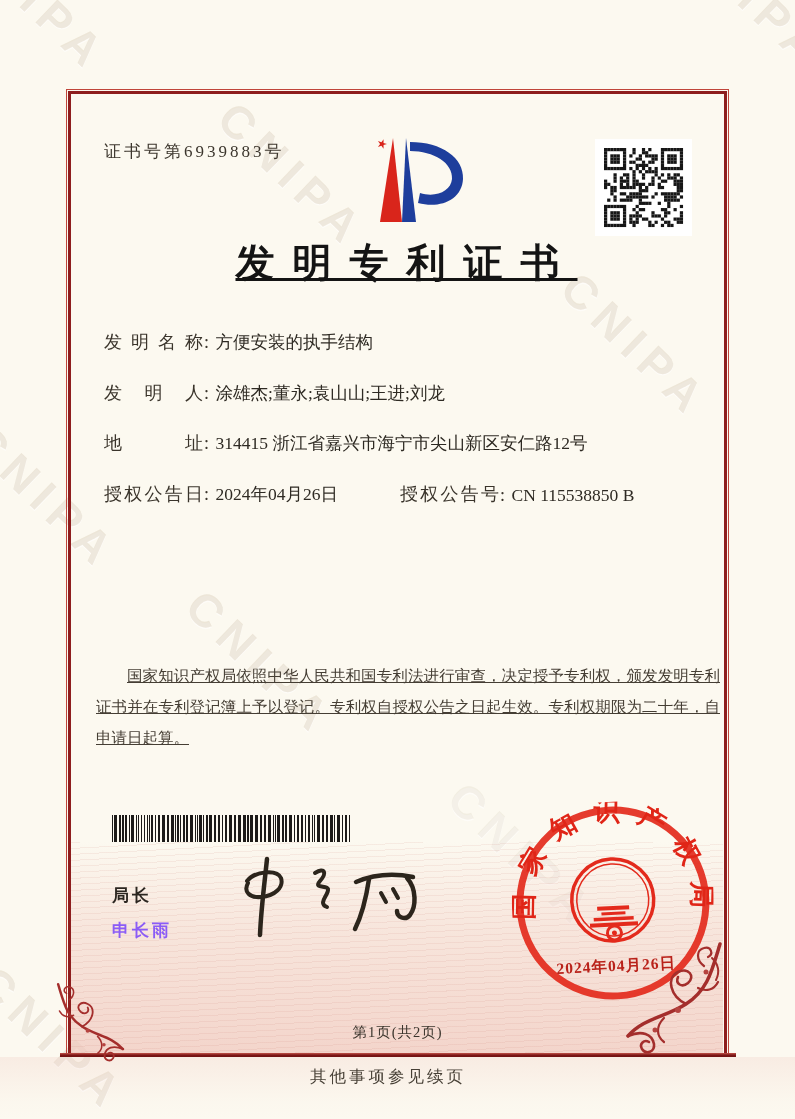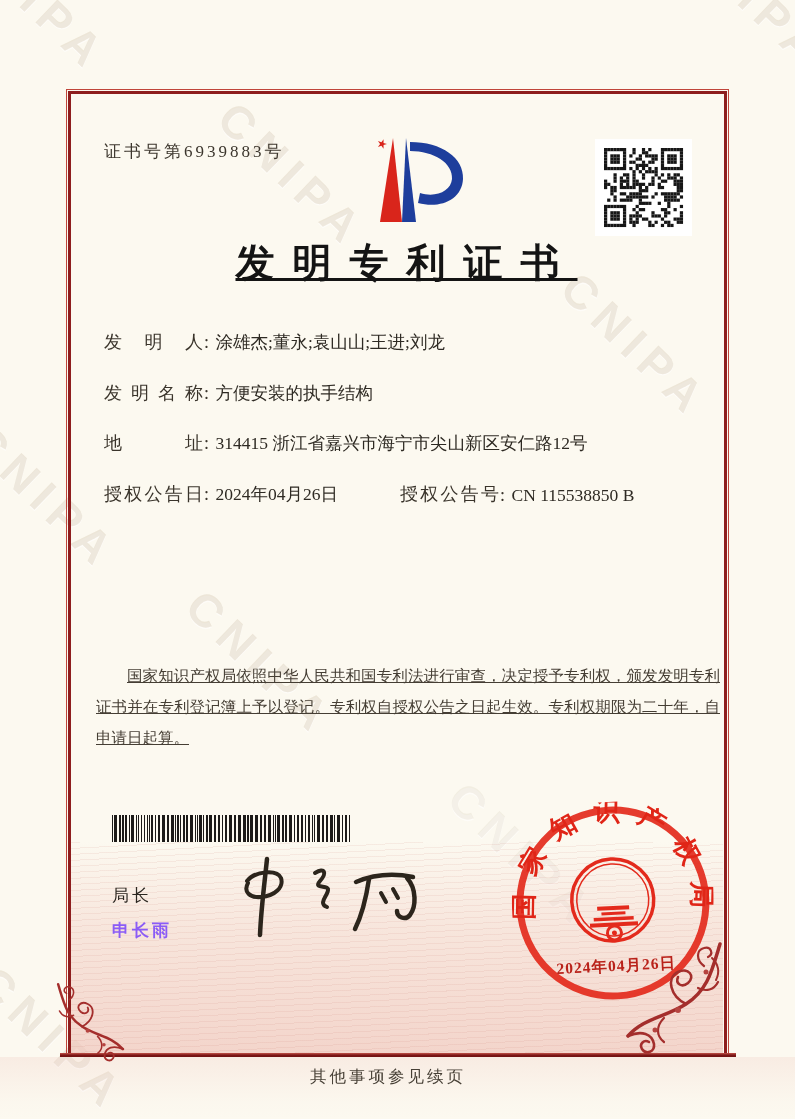--- a/index.html
+++ b/index.html
@@ -64,21 +64,21 @@
   .fvalue{font-size:17.5px;color:#2e2a23;}
   .second-pair{position:absolute;left:296px;top:0;}
   
   .body-text{
     position:absolute;left:96px;top:660px;width:624px;
     font-size:15.5px;line-height:31px;color:#453e34;text-align:justify;text-decoration:underline;
   }
   .body-text p{margin:0;text-indent:2em;}
   
   .barcode{position:absolute;left:111px;top:814px;}
-  .sig-role{position:absolute;left:112px;top:884px;font-family:"Liberation Sans","DejaVu Sans",sans-serif;font-size:17px;font-weight:400;color:#2b2620;letter-spacing:3px;}
+  .sig-role{position:absolute;left:112px;top:884px;font-family:"Liberation Sans","DejaVu Sans",sans-serif;font-size:17px;font-weight:700;color:#2b2620;letter-spacing:3px;}
   .sig-name{position:absolute;left:112px;top:919px;font-family:"Liberation Sans","DejaVu Sans",sans-serif;font-size:17px;font-weight:600;color:#8b5cf6;letter-spacing:3px;}
   .signature{position:absolute;left:223px;top:851px;}
   .seal{position:absolute;left:512px;top:802px;transform:rotate(-3deg);}
   .page-number{
     position:absolute;left:0;top:1023px;width:795px;text-align:center;
     font-size:14.5px;color:#3a342c;letter-spacing:1px;
   }
   .continuation{
     position:absolute;left:0;top:1066px;width:776px;text-align:center;
     font-size:16.5px;color:#463f35;letter-spacing:3px;
@@ -426,26 +426,26 @@
         <rect x="65.88" y="84.84" width="3.21" height="3.21" fill="#161616"></rect>
         <rect x="72.20" y="84.84" width="3.21" height="3.21" fill="#161616"></rect>
         <rect x="75.36" y="84.84" width="3.21" height="3.21" fill="#161616"></rect>
       </svg>
   </div>
 
   <div class="title">发明专利证书</div>
 
   <div class="fields">
     <div class="field-row">
+      <span class="flabel">发明名称</span><span class="fcolon">:</span>
+      <span class="fvalue">方便安装的执手结构</span>
+    </div>
+    <div class="field-row">
       <span class="flabel">发明人</span><span class="fcolon">:</span>
       <span class="fvalue">涂雄杰;董永;袁山山;王进;刘龙</span>
-    </div>
-    <div class="field-row">
-      <span class="flabel">发明名称</span><span class="fcolon">:</span>
-      <span class="fvalue">方便安装的执手结构</span>
     </div>
     <div class="field-row">
       <span class="flabel">地址</span><span class="fcolon">:</span>
       <span class="fvalue">314415 浙江省嘉兴市海宁市尖山新区安仁路12号</span>
     </div>
     <div class="field-row">
       <span class="flabel">授权公告日</span><span class="fcolon">:</span>
       <span class="fvalue">2024年04月26日</span>
       <span class="second-pair">
         <span class="flabel">授权公告号</span><span class="fcolon">:</span>
@@ -594,15 +594,16 @@
       <path d="M78,66 C62,58 58,40 70,34 C80,29 88,38 80,45 C74,50 67,46 70,39" stroke-width="2.6"></path>
       <path d="M20,98 C34,92 44,96 46,106 C47,114 38,117 34,111 C31,106 36,101 41,104" stroke-width="2.6"></path>
       <path d="M96,28 C88,22 88,12 96,10 C103,8 106,16 100,19" stroke-width="2.2"></path>
       <path d="M56,80 C48,88 48,98 56,104" stroke-width="2.2"></path>
       <path d="M90,50 C98,54 106,52 110,44" stroke-width="2.2"></path>
       <circle cx="70" cy="72" r="3" fill="#b64440" stroke="none"></circle>
       <circle cx="47" cy="92" r="2.5" fill="#b64440" stroke="none"></circle>
     </svg>
   </div>
 
+  <div class="page-number">第1页(共2页)</div>
   <div class="continuation">其他事项参见续页</div>
 
 </div>
 
 </body></html>

